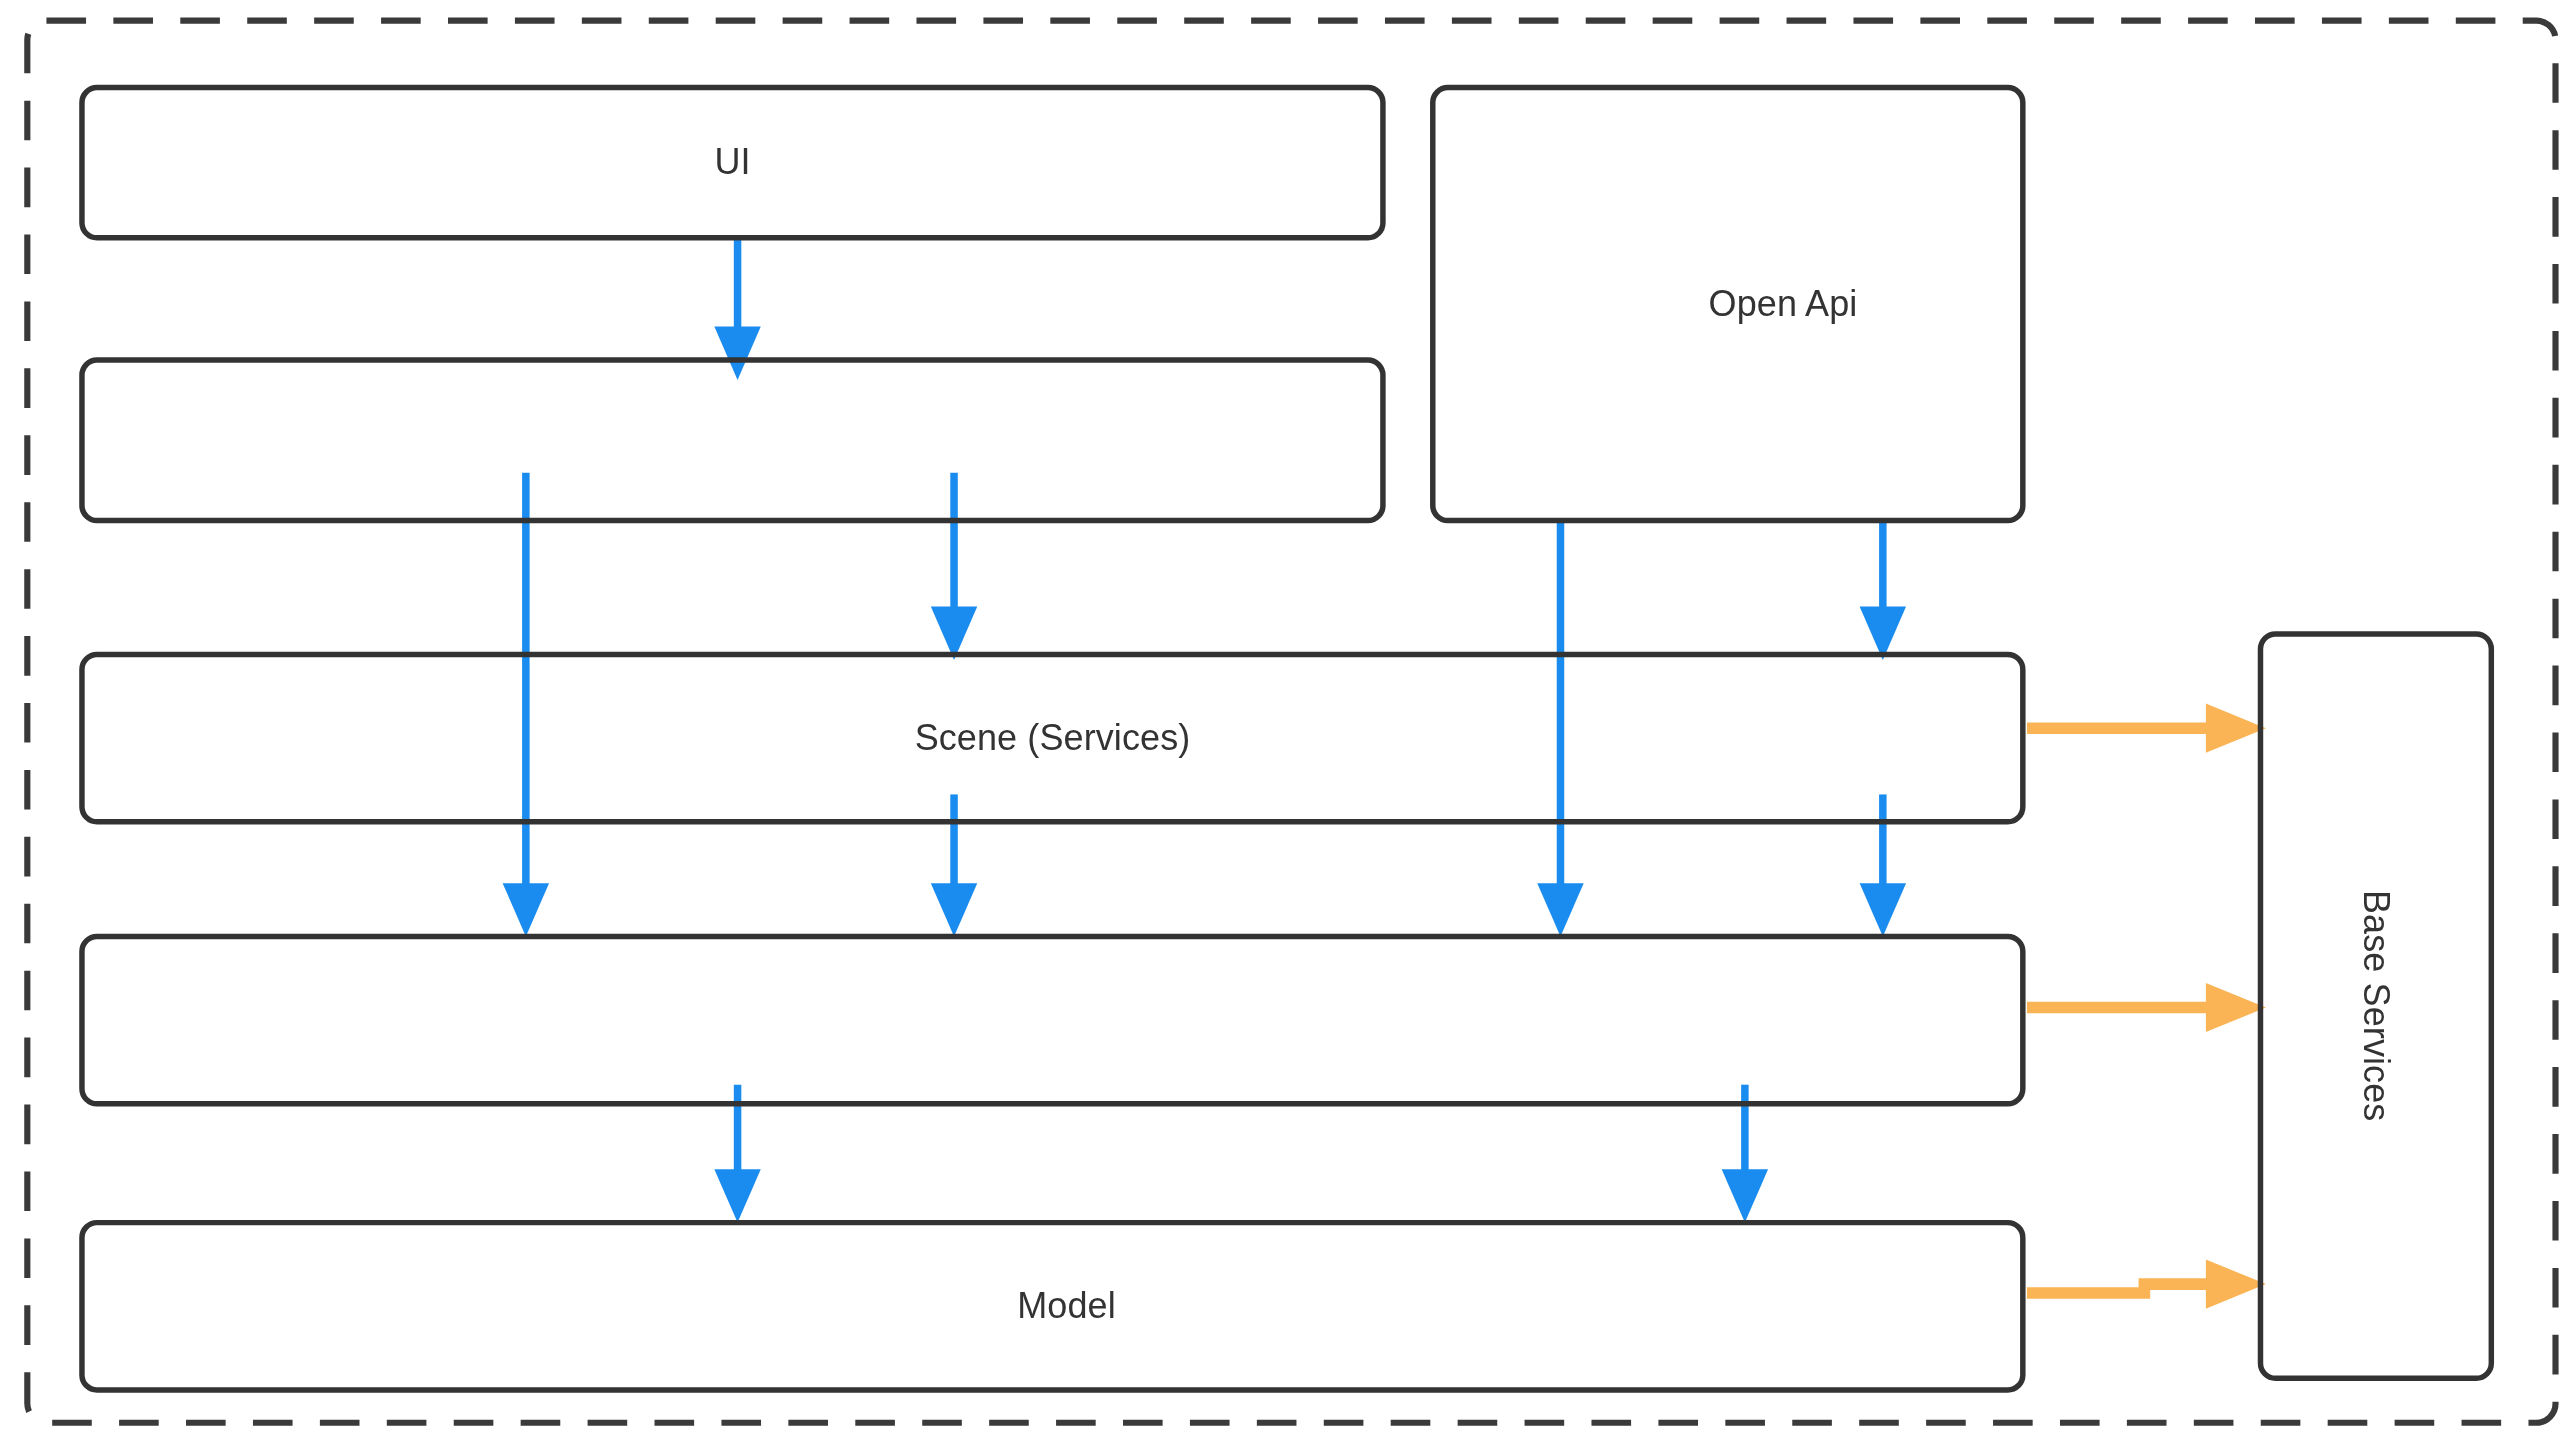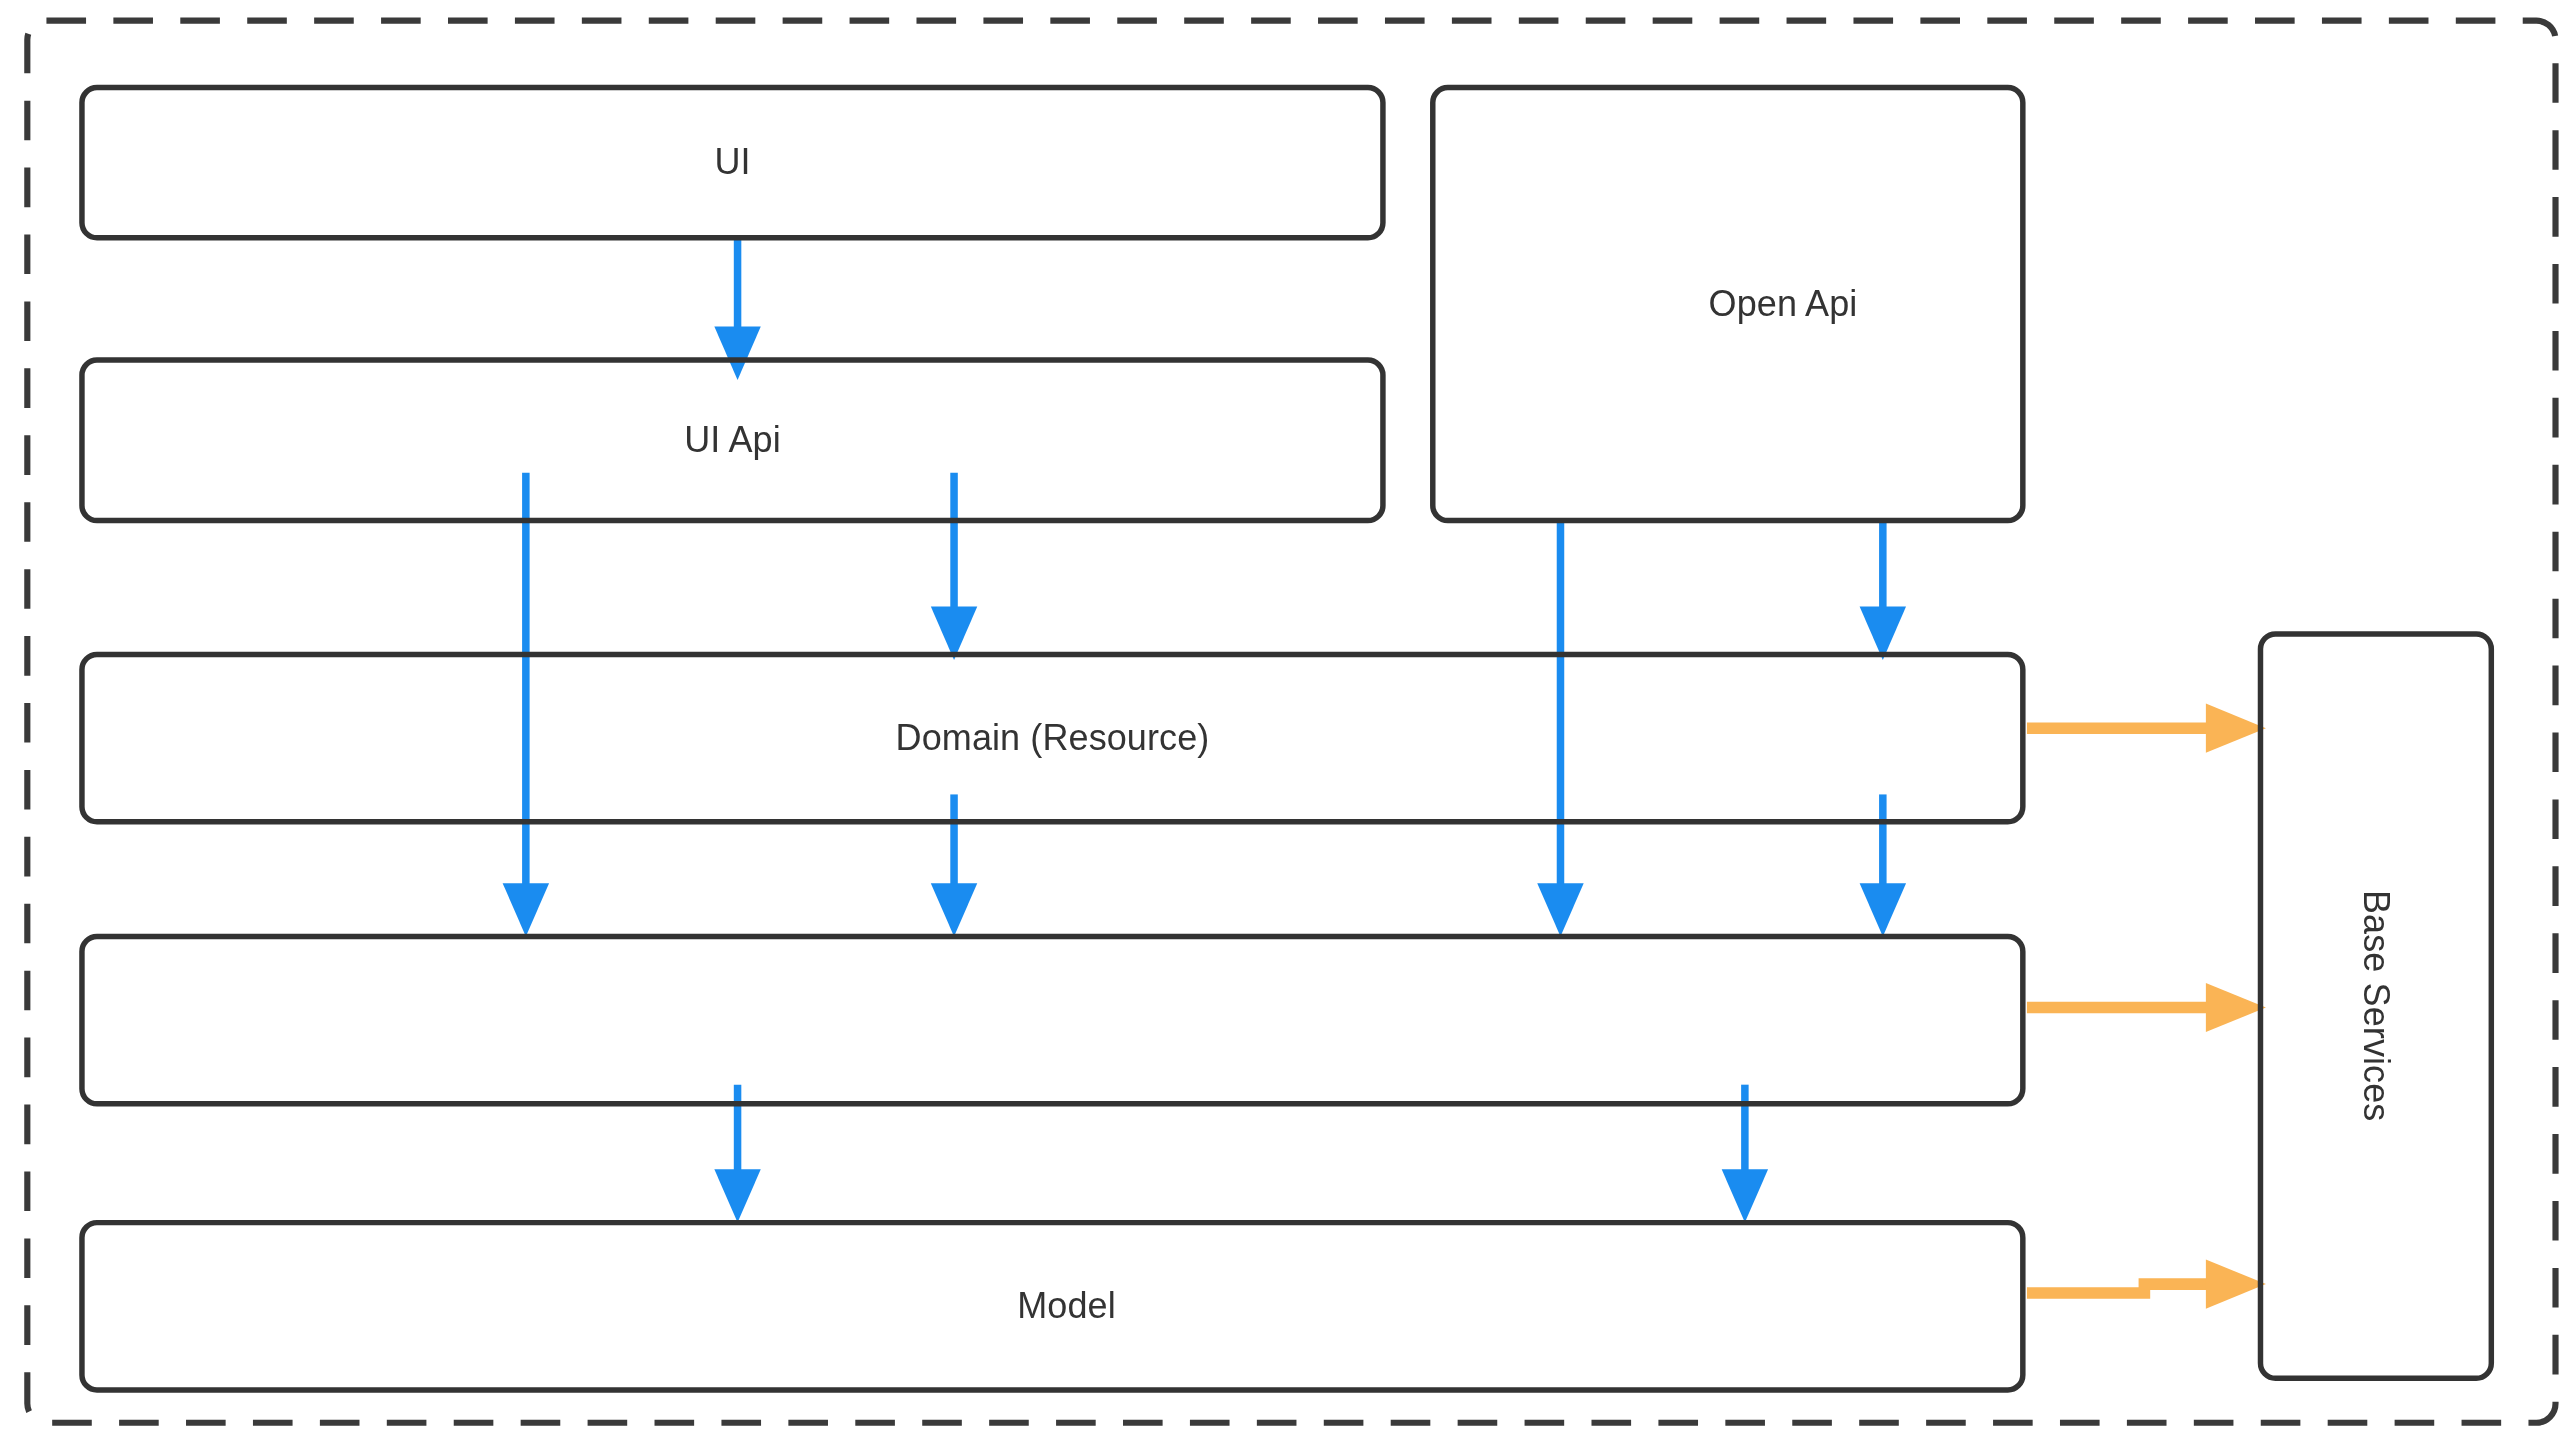--- a/index.html
+++ b/index.html
@@ -130,25 +130,24 @@
     <rect x="120" y="1371" width="2842" height="245" rx="22" ry="22" fill="#ffffff" fill-opacity="0" stroke="#333333" stroke-width="8"></rect>
 
     <rect x="120" y="1790" width="2842" height="245" rx="22" ry="22" fill="#ffffff" fill-opacity="0" stroke="#333333" stroke-width="8"></rect>
 
     <rect x="3310" y="928" width="338" height="1090" rx="22" ry="22" fill="#ffffff" fill-opacity="0" stroke="#333333" stroke-width="8"></rect>
 
   </svg>
 
   <div class="layer-label" style="left:82px; top:87px; width:1301px; height:150px;">UI</div>
 
-  <div class="layer-label" style="left:82px; top:360px; width:1301px; height:160px;">UI Api</div>
 
   <div class="layer-label" style="left:1488px; top:87px; width:590px; height:433px;">Open Api</div>
 
-  <div class="layer-label" style="left:82px; top:654px; width:1941px; height:167px;">Domain (Resource)</div>
+  <div class="layer-label" style="left:82px; top:654px; width:1941px; height:167px;">Scene (Services)</div>
 
 
   <div class="layer-label" style="left:96px; top:1222px; width:1941px; height:167px;">Model</div>
 
   <div class="layer-label vertical-label" style="left:2260px; top:634px; width:231px; height:744px;">Base Services</div>
 
 </div>
 
 
 </body></html>

